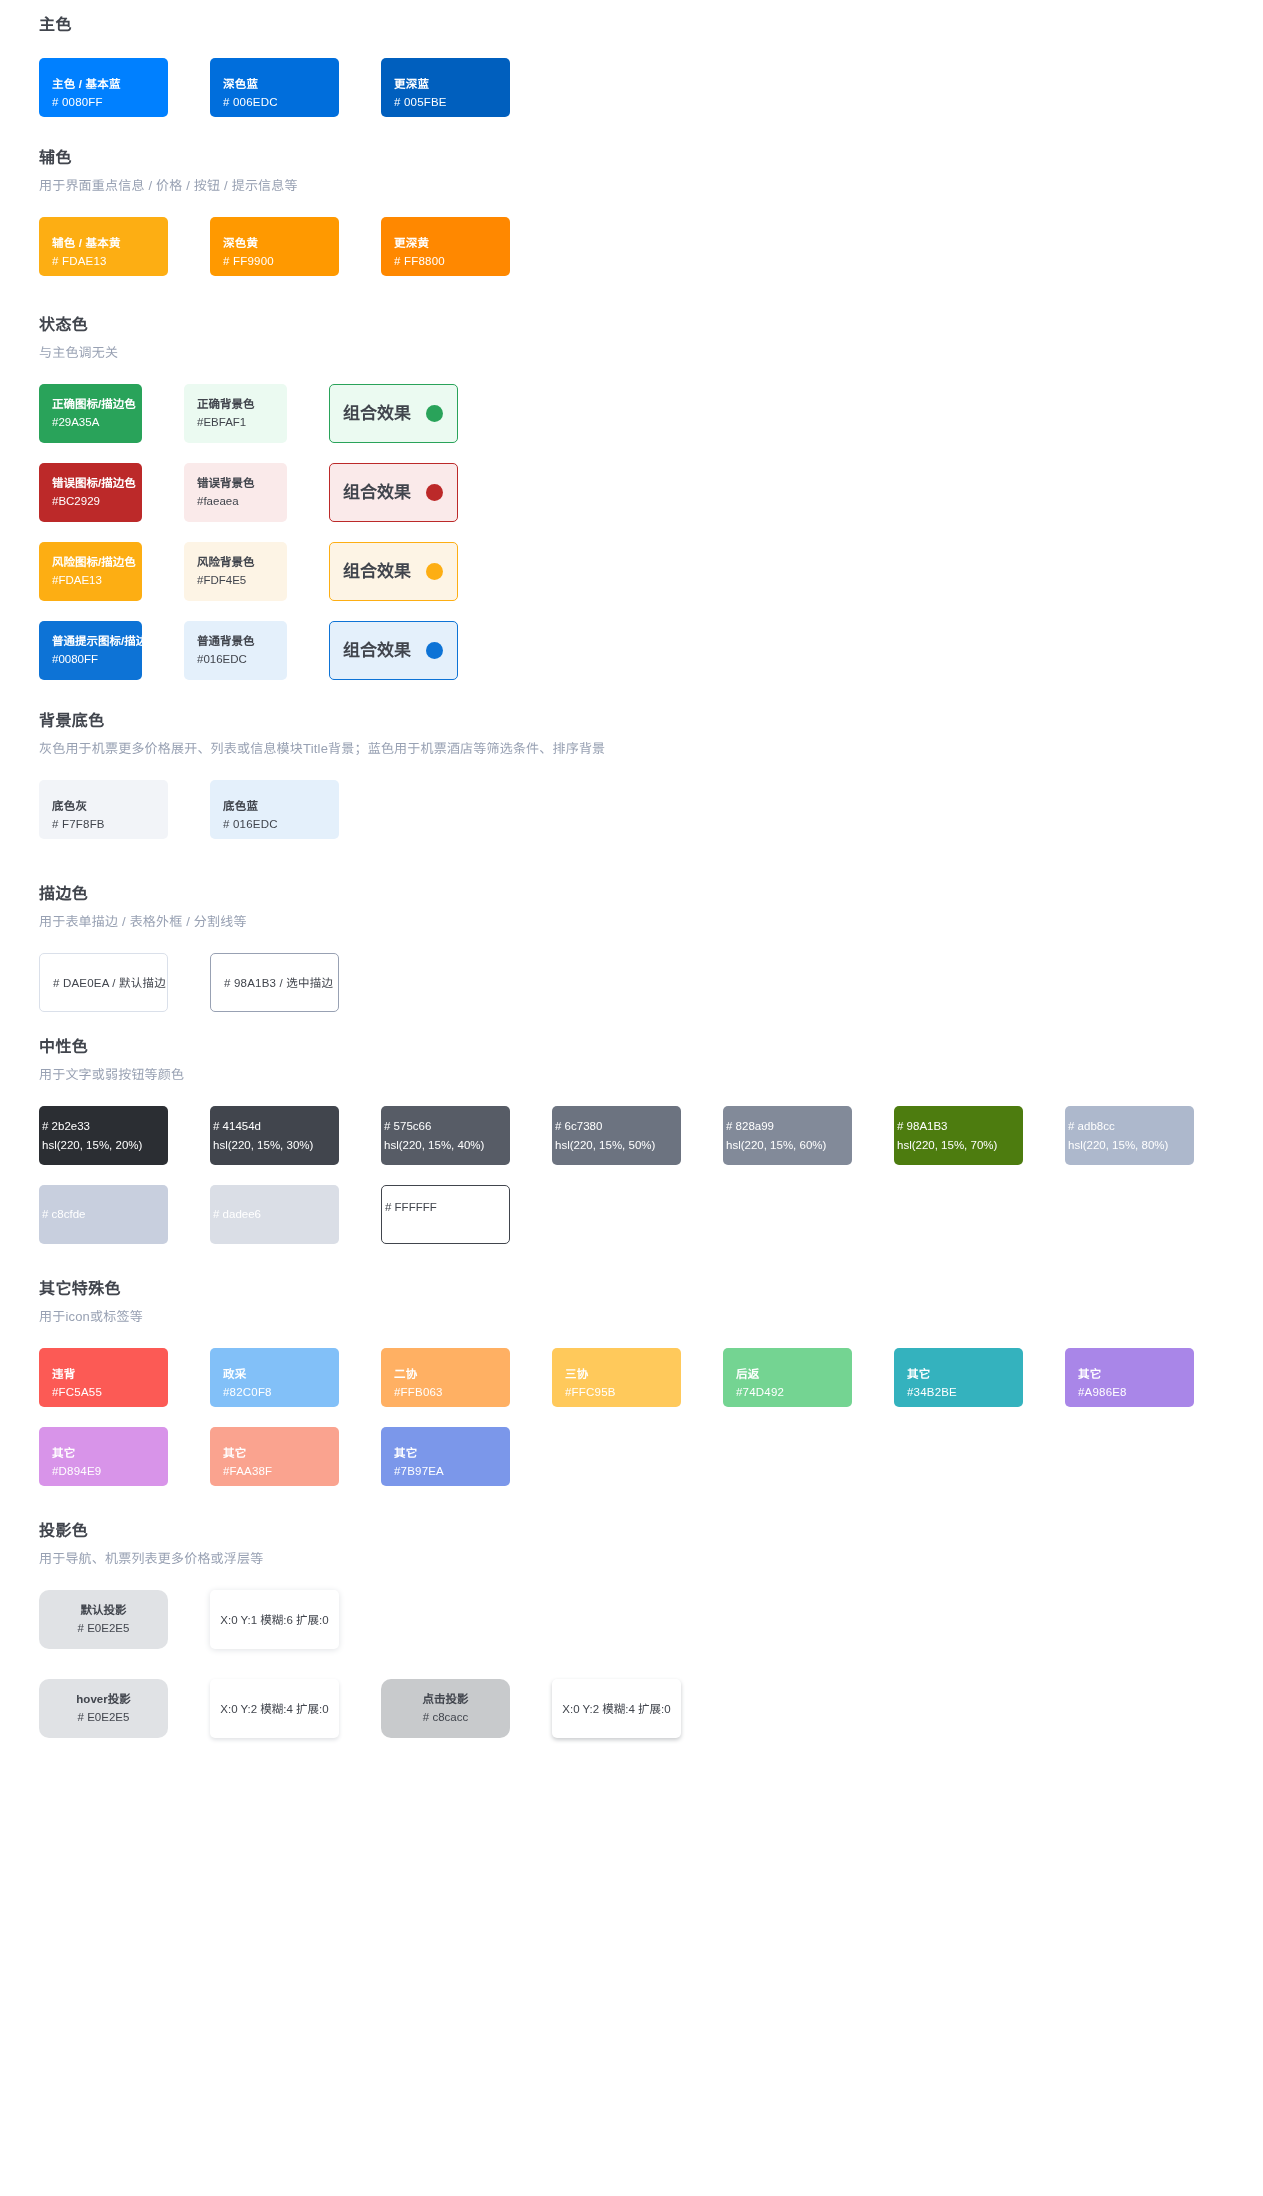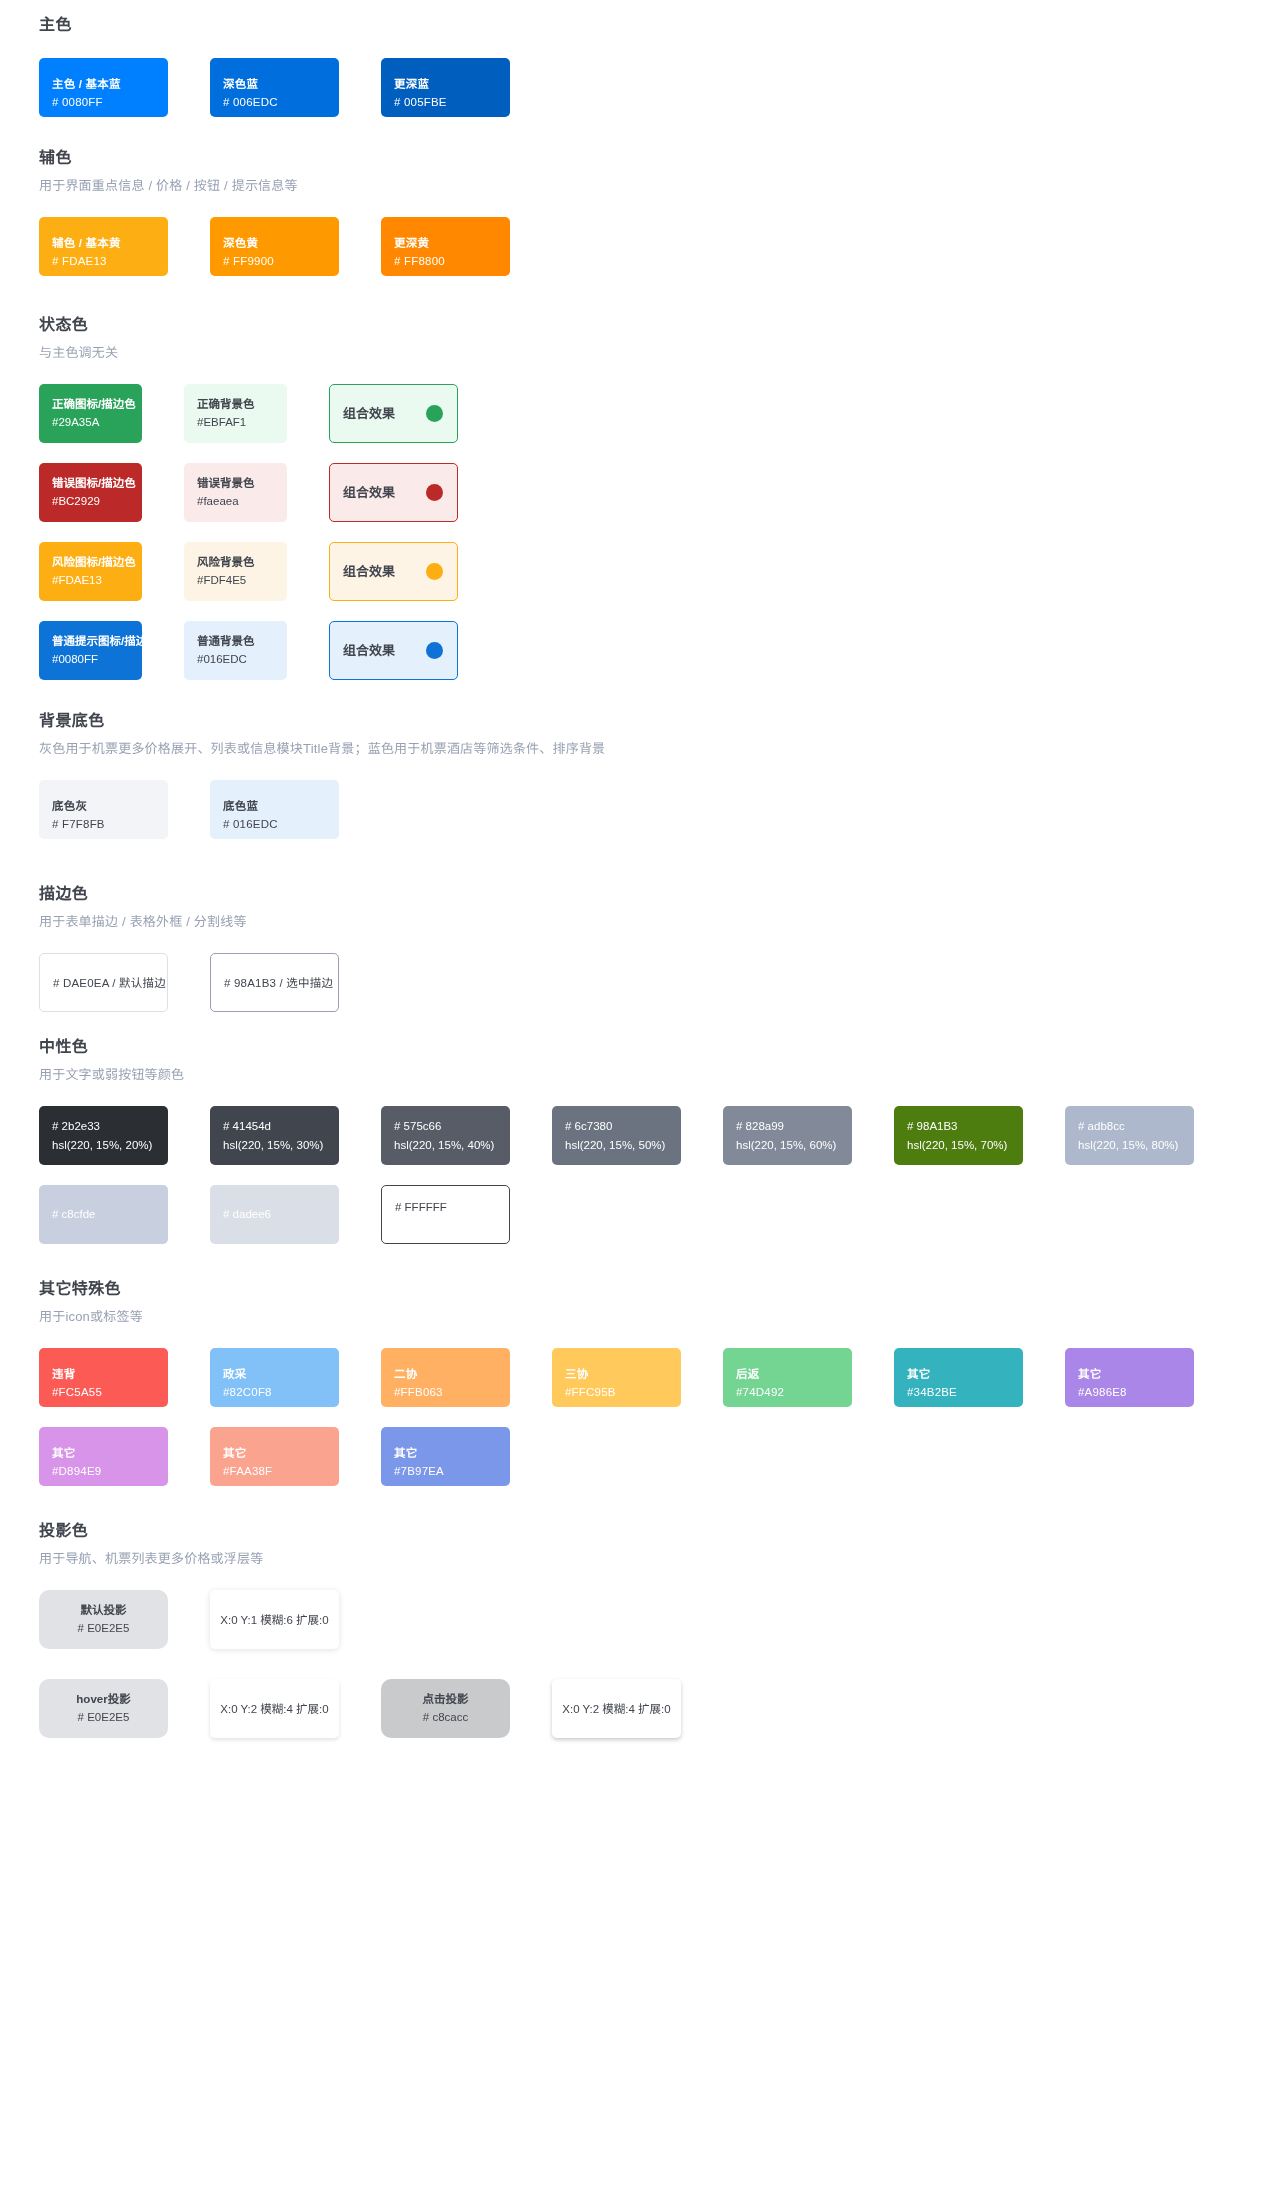--- a/index.html
+++ b/index.html
@@ -111,21 +111,21 @@
     width: 129px;
     height: 59px;
     border-radius: 5px;
     border: 1px solid transparent;
     display: flex;
     align-items: center;
     justify-content: space-between;
     padding: 0 14px 0 13px;
   }
   .combo-card .name {
-    font-size: 13px;
+    font-size: 17px;
     font-weight: bold;
     color: #41454d;
     line-height: 18px;
     text-align: center;
   }
   .combo-dot {
     width: 17px;
     height: 17px;
     border-radius: 50%;
     flex: 0 0 auto;
@@ -157,21 +157,21 @@
     flex-wrap: wrap;
     margin-top: 22px;
     width: 1200px;
   }
   .neutral-card {
     width: 129px;
     height: 59px;
     border-radius: 5px;
     margin-right: 42px;
     margin-bottom: 20px;
-    padding: 0 13px;
+    padding: 0 3px;
     display: flex;
     flex-direction: column;
     justify-content: center;
   }
   .neutral-card .hex {
     font-size: 11.5px;
     line-height: 19px;
     white-space: nowrap;
   }
   .neutral-card .hsl {

